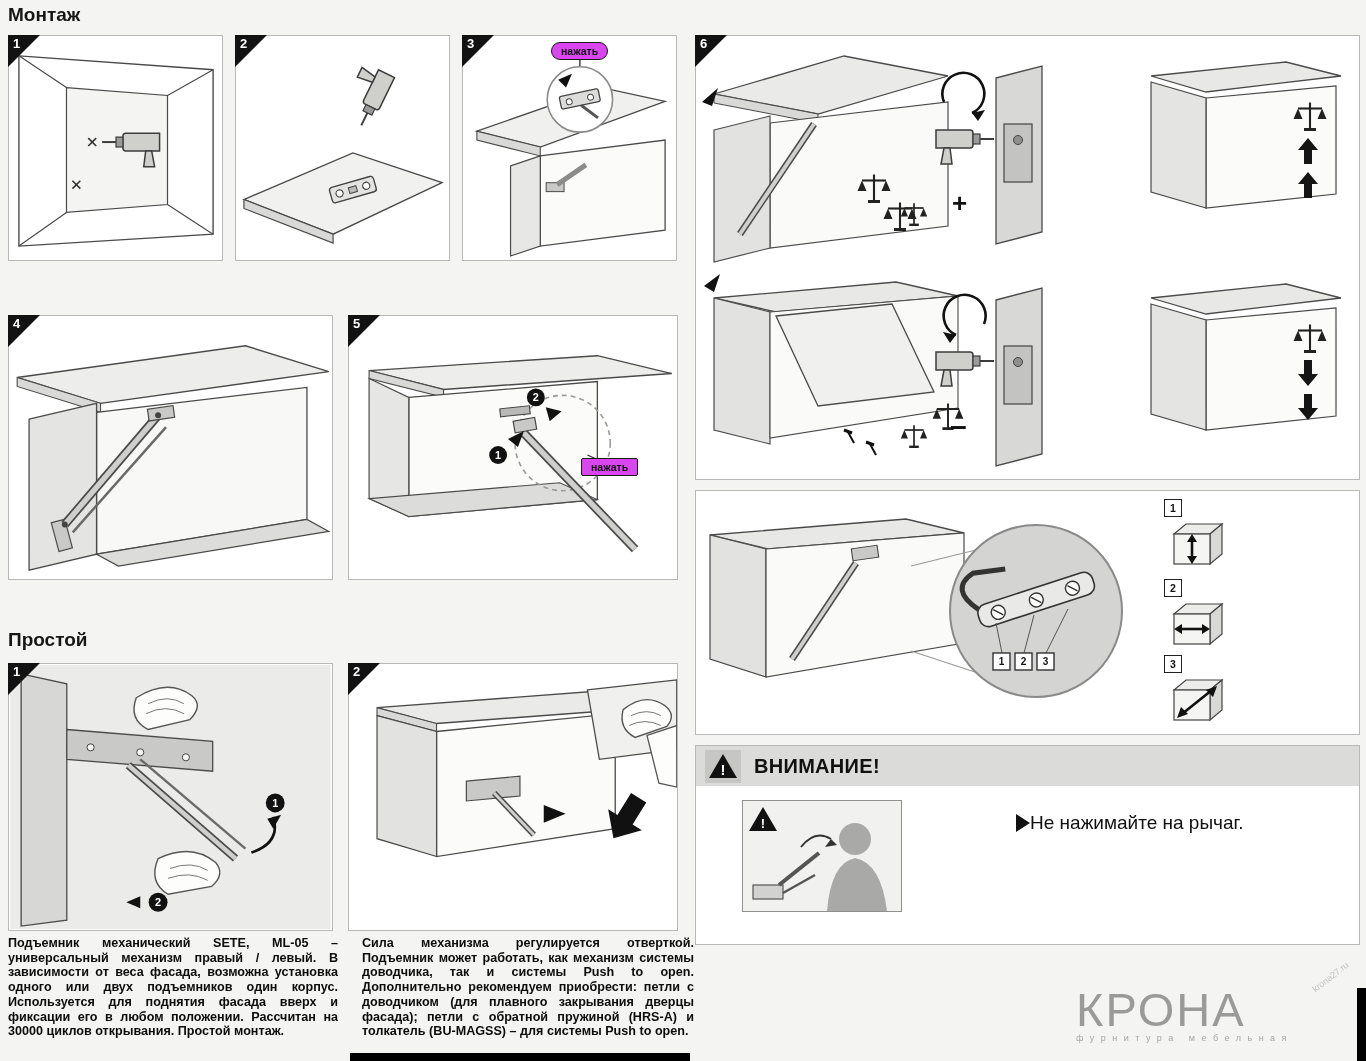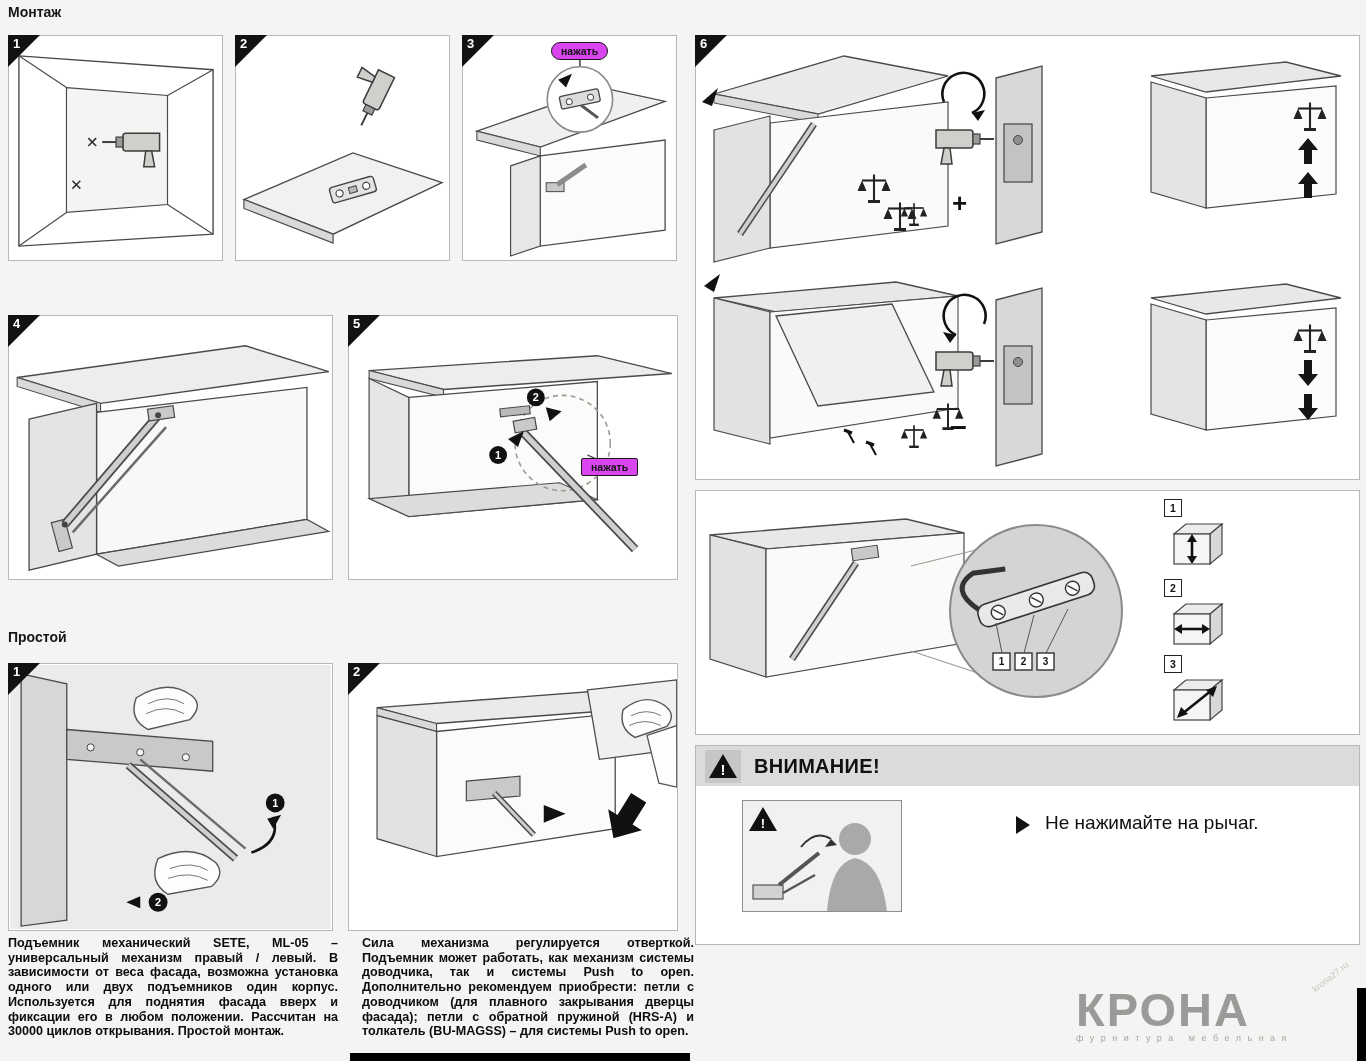--- a/index.html
+++ b/index.html
@@ -1,39 +1,39 @@
 <!DOCTYPE html>
 <html><head>
 <meta charset="utf-8">
 <style>
   *{margin:0;padding:0;box-sizing:border-box}
   html,body{width:1366px;height:1061px}
   body{position:relative;background:#f4f4f2;font-family:"Liberation Sans",sans-serif;overflow:hidden}
   svg{display:block}
   svg text{font-family:"Liberation Sans",sans-serif}
-  .h-title{position:absolute;font-size:14px;font-weight:bold;color:#161616}
+  .h-title{position:absolute;font-size:19px;font-weight:bold;color:#161616}
   .panel{position:absolute;background:#fff;border:1px solid #b8b8b6}
   .panel svg.illus{position:absolute;left:0;top:0;width:100%;height:100%}
   .corner{position:absolute;left:-1px;top:-1px;width:0;height:0;border-top:32px solid #121212;border-right:32px solid transparent;z-index:4}
   .corner span{position:absolute;left:5px;top:-31px;color:#fff;font-size:13px;font-weight:bold}
   .pill{position:absolute;z-index:3;background:#d946ef;border:1.5px solid #1a1a1a;font-size:10.5px;font-weight:bold;color:#111;padding:2px 9px;border-radius:10px}
   .pill.rect{border-radius:2px}
   .desc{position:absolute;font-size:12.6px;line-height:1.17;font-weight:bold;color:#0c0c0c;text-align:justify}
   .warnbox{position:absolute;left:695px;top:745px;width:665px;height:200px;background:#fff;border:1px solid #b8b8b6}
   .warnbar{position:absolute;left:0;top:0;width:100%;height:40px;background:#dbdbd9;display:flex;align-items:center;gap:13px;padding-left:9px}
   .warnicon{width:36px;height:33px;background:#c6c6c4;display:flex;align-items:center;justify-content:center}
   .warntitle{font-size:20px;font-weight:bold;color:#111;letter-spacing:.3px}
   .warnimg{position:absolute;left:46px;top:54px;width:160px;height:112px;border:1px solid #8f8f8d;background:#fff}
-  .bullet-row{position:absolute;left:320px;display:flex;gap:15px;align-items:center;width:322px}
+  .bullet-row{position:absolute;left:320px;display:flex;align-items:flex-start;width:322px}
   .tri{flex:0 0 auto;width:0;height:0;border-left:14px solid #111;border-top:9px solid transparent;border-bottom:9px solid transparent;margin-top:4px}
   .bullet-text{font-size:19px;color:#101010;line-height:1.32}
   .adjust-item{position:absolute;left:468px;width:120px}
   .adjust-badge{width:18px;height:18px;border:1.5px solid #222;background:#fff;font-size:10.5px;font-weight:bold;color:#111;display:flex;align-items:center;justify-content:center;margin-bottom:1px}
   .logo{position:absolute;left:1076px;top:986px;width:286px}
-  .logo-word{font-size:47px;font-weight:bold;color:#9a9a98;letter-spacing:2px;line-height:1}
+  .logo-word{font-size:47px;font-weight:normal;color:#9a9a98;letter-spacing:2px;line-height:1}
   .logo-sub{font-size:9px;letter-spacing:6.5px;color:#a6a6a4;margin-top:0;white-space:nowrap}
   .logo-watermark{position:absolute;right:10px;top:-14px;transform:rotate(-38deg);font-size:9px;color:#c3c3c1}
   .bar-black{position:absolute;background:#000}
 </style>
 </head>
 <body>
 
 <svg width="0" height="0" style="position:absolute" aria-hidden="true">
   <defs>
     <g id="drill">

